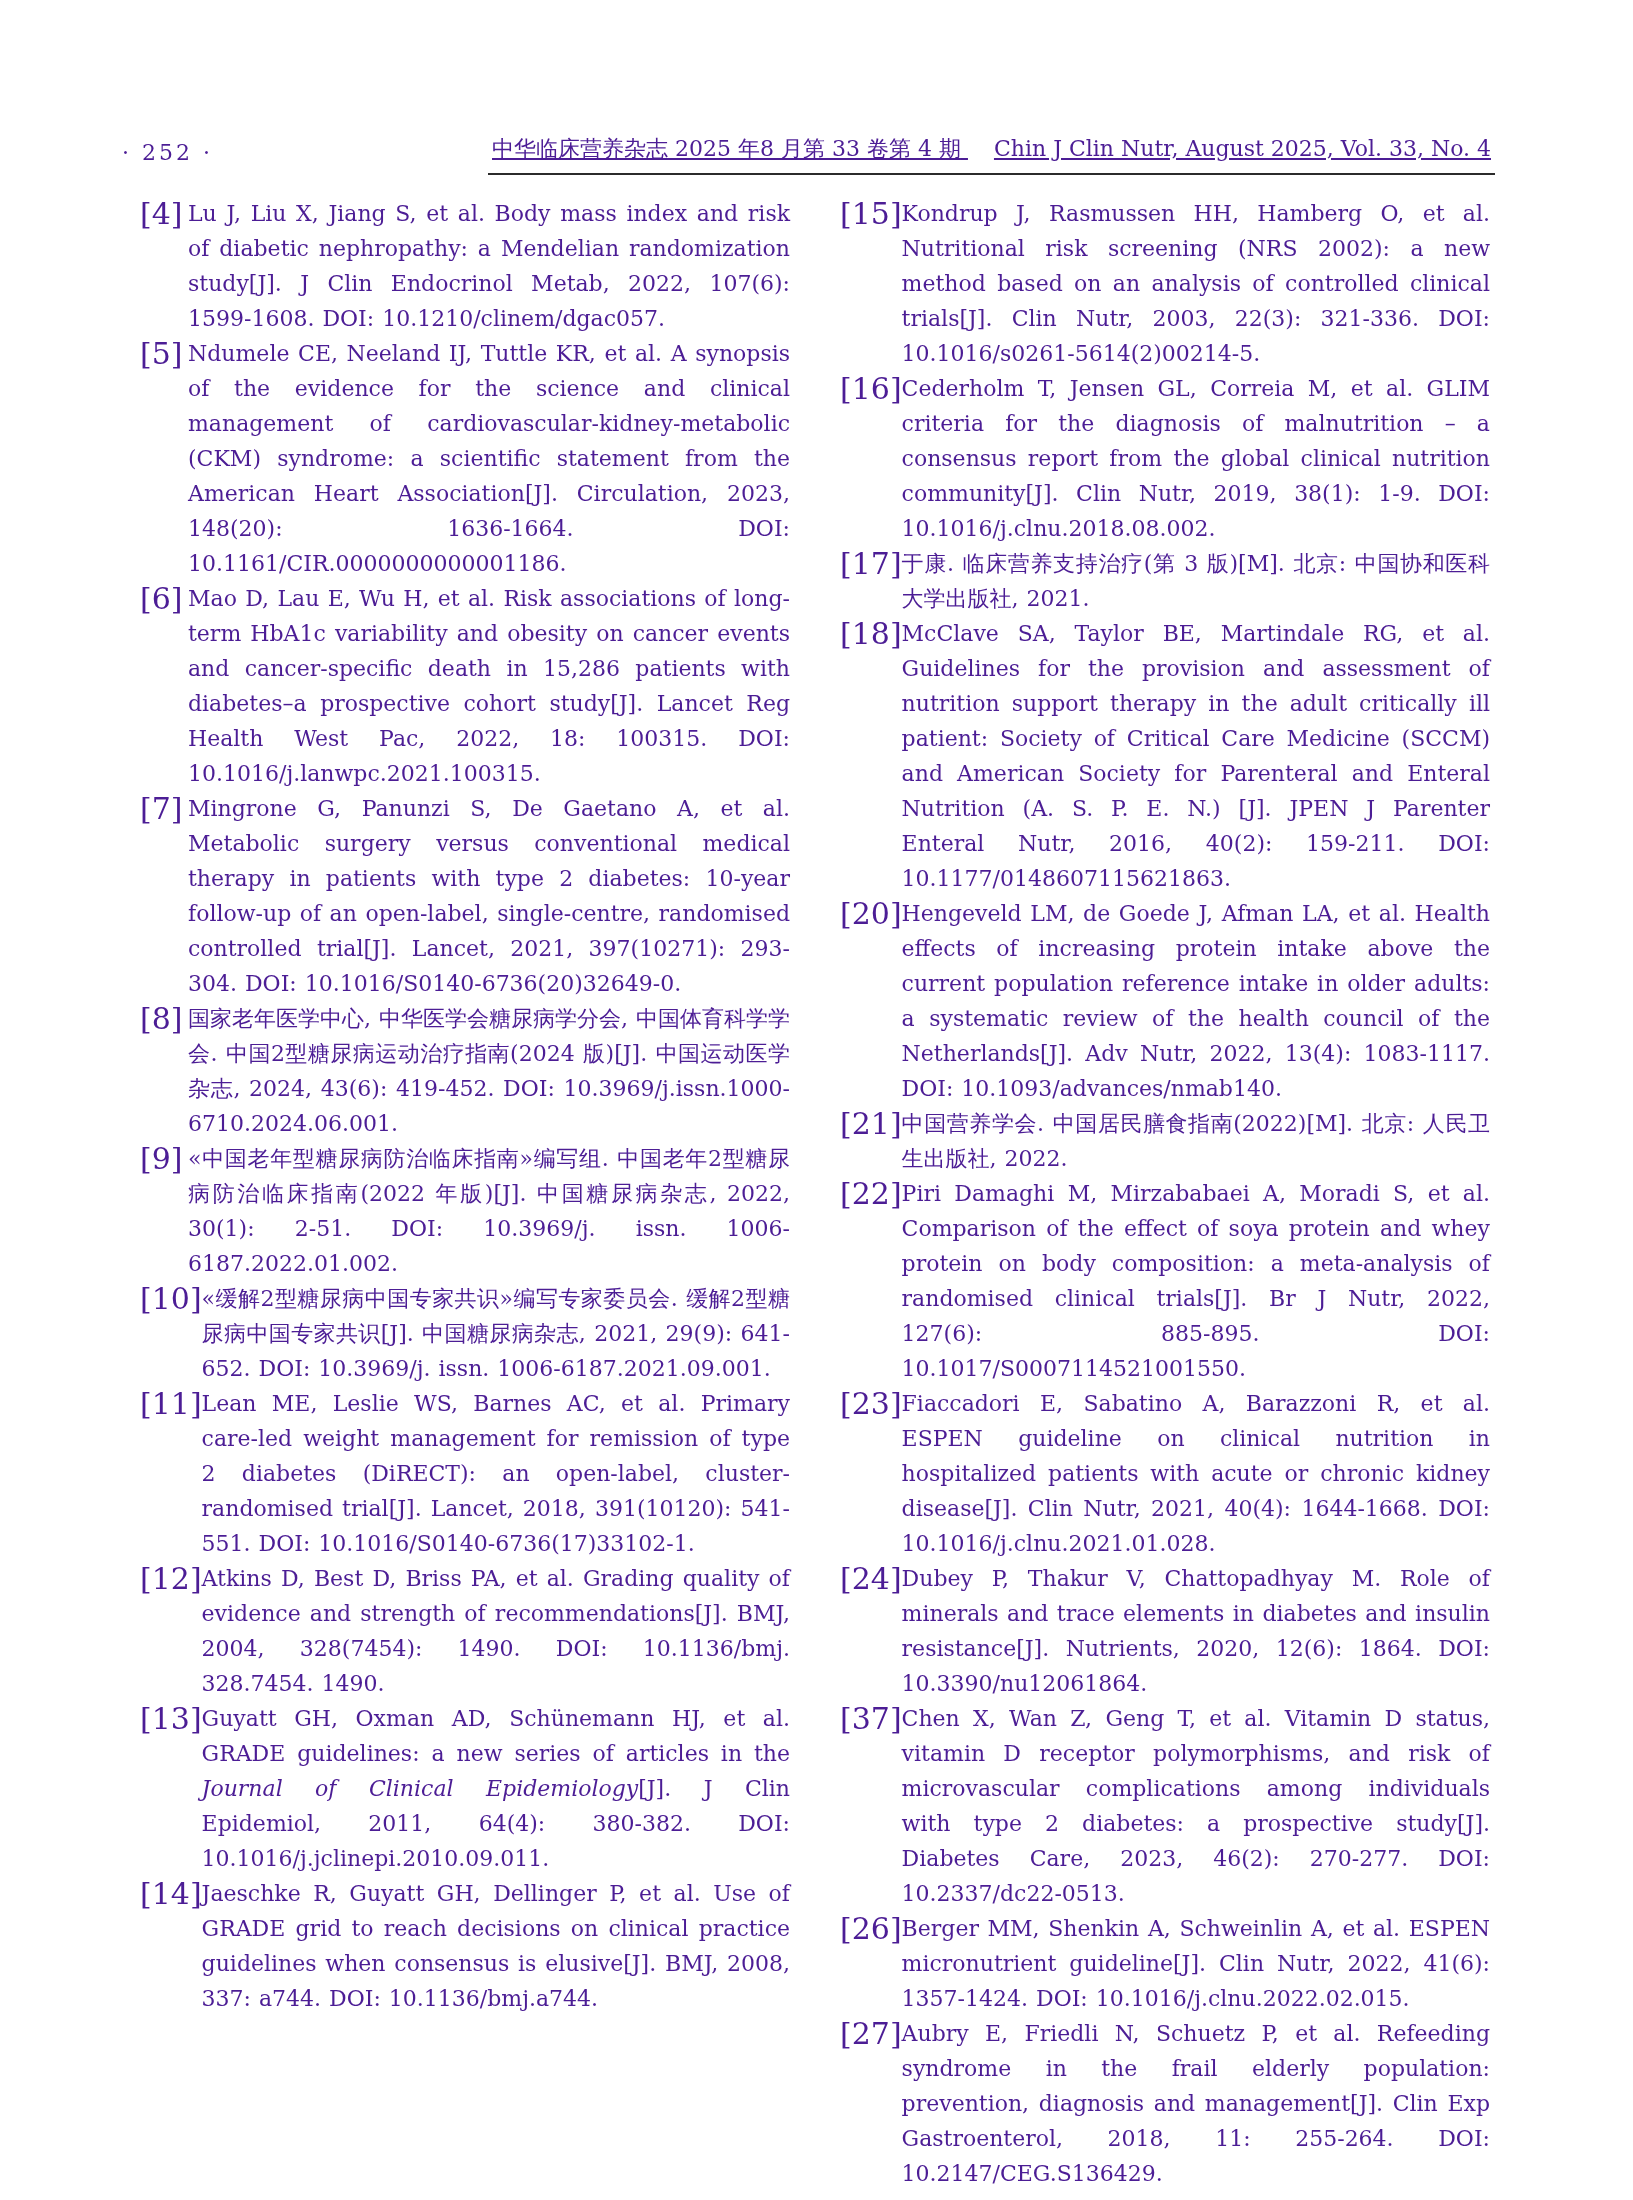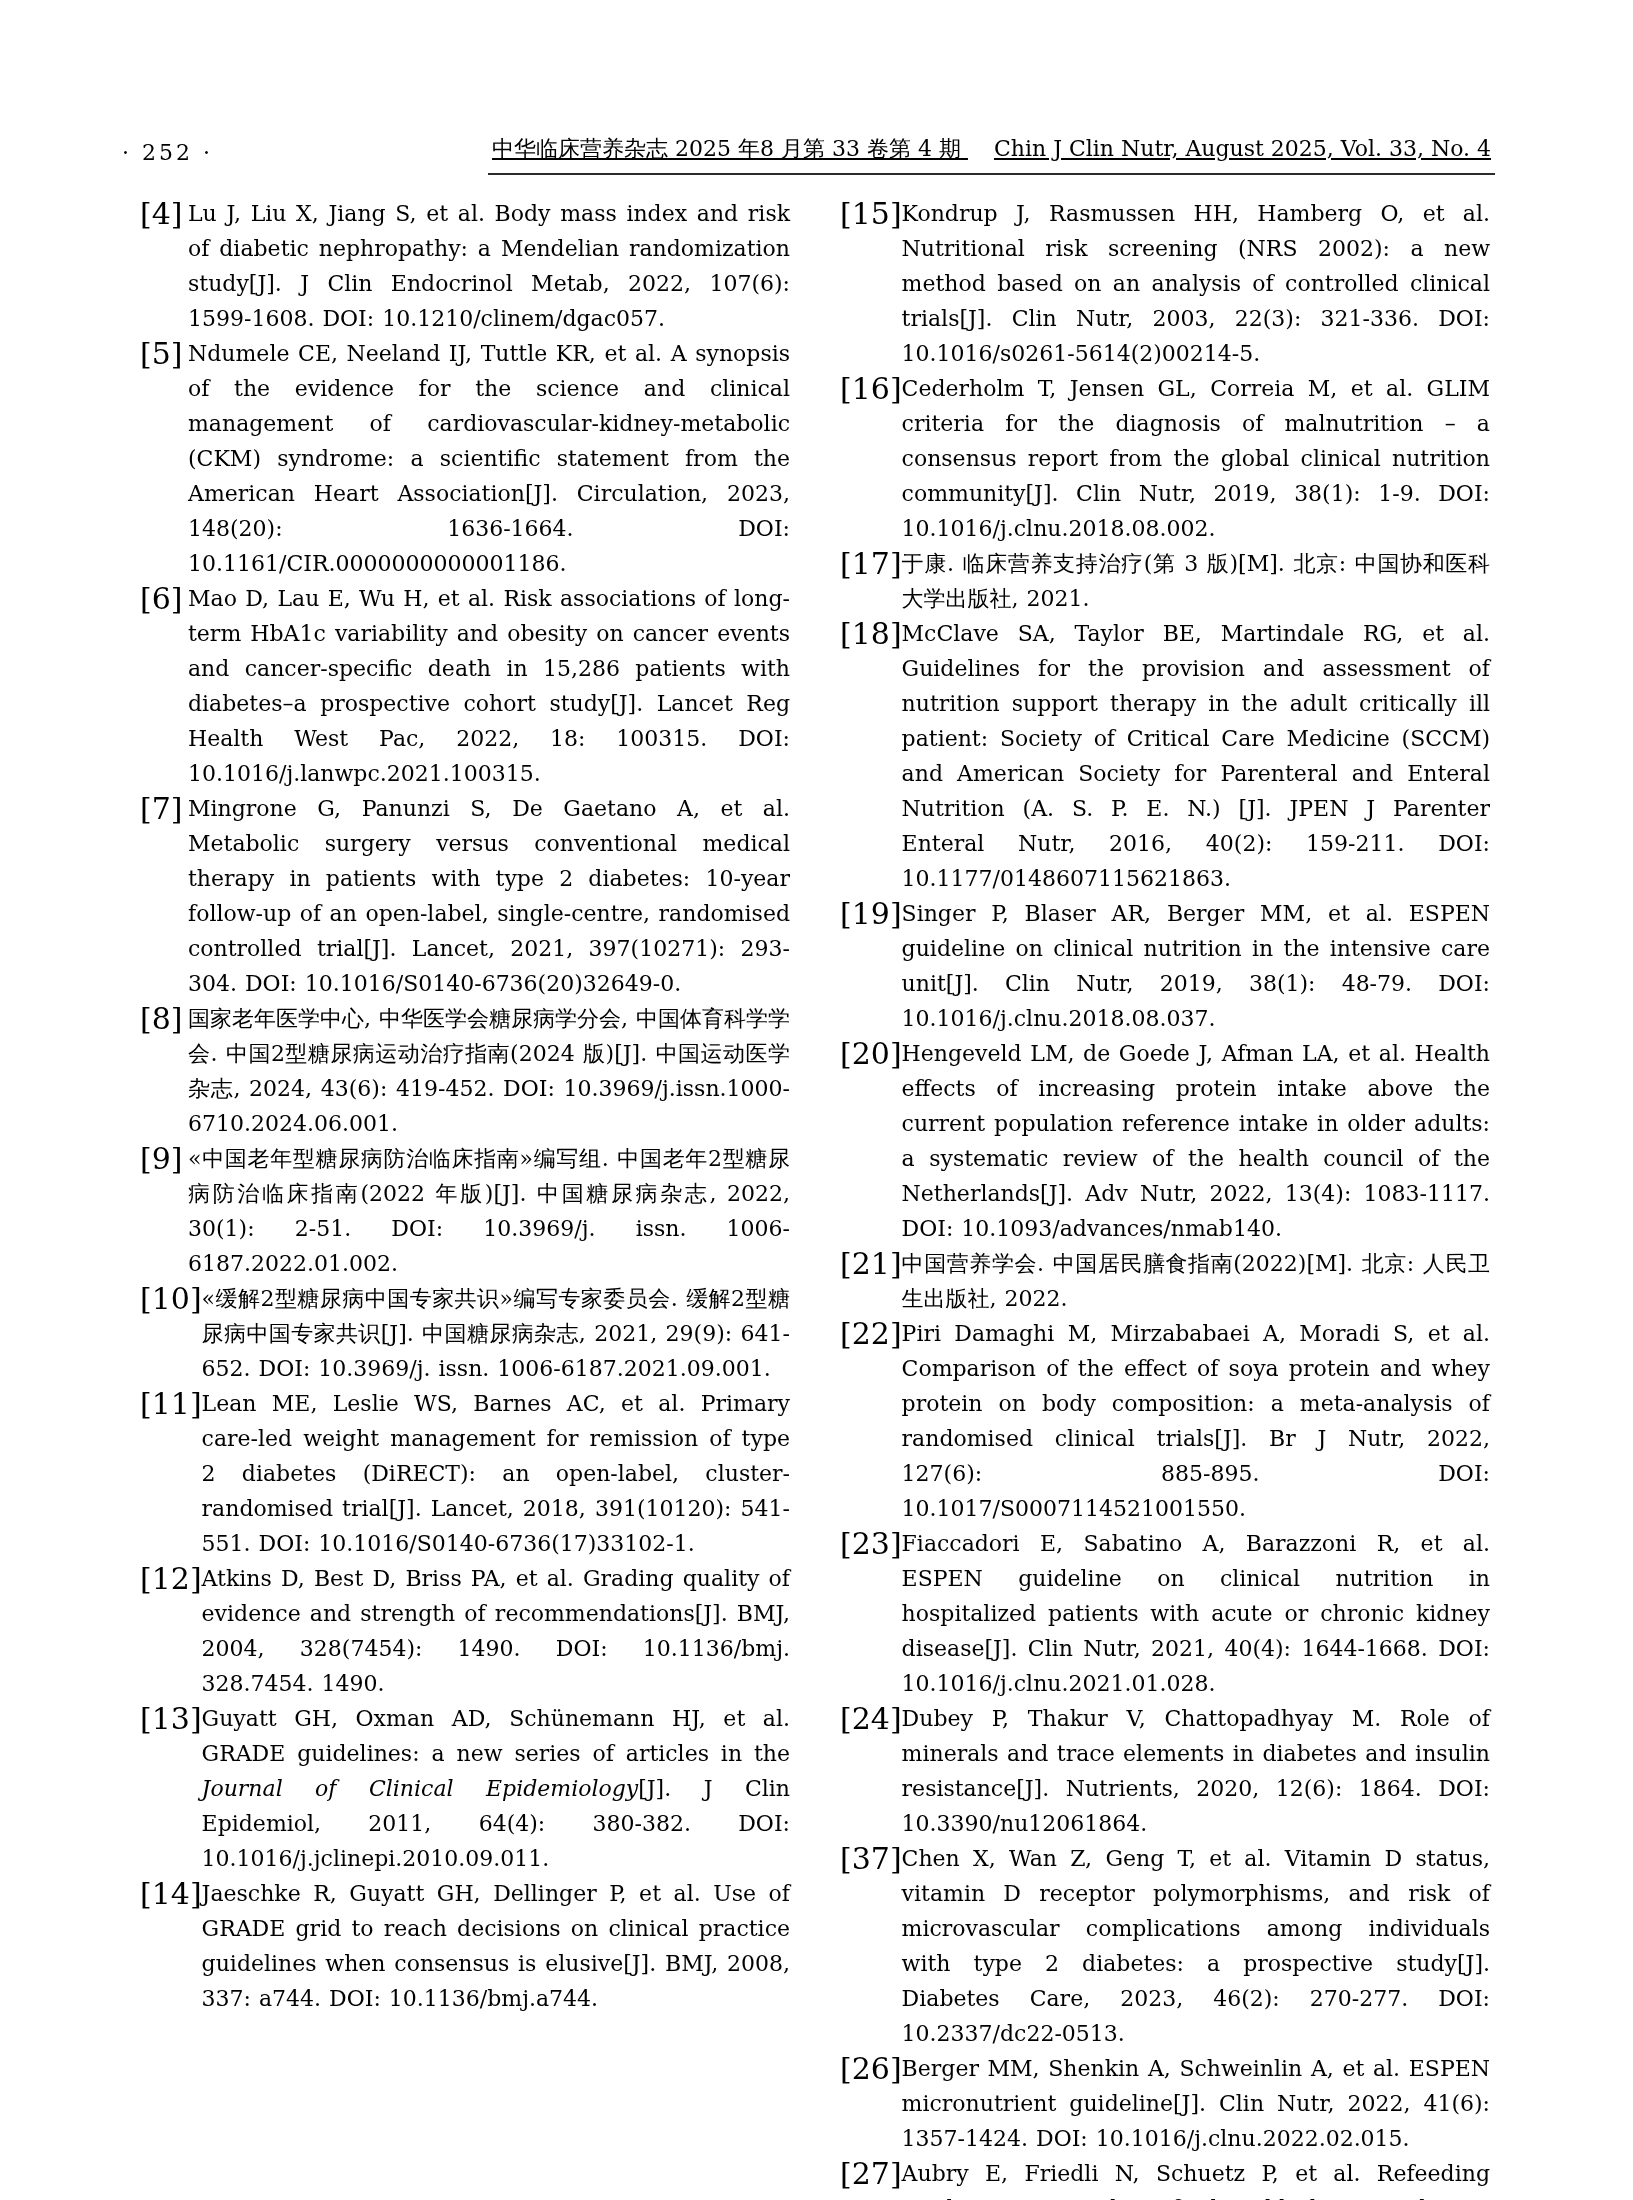--- a/index.html
+++ b/index.html
@@ -5,21 +5,21 @@
   html, body {
     margin: 0;
     padding: 0;
     background: #ffffff;
   }
   .page {
     position: relative;
     width: 1633px;
     height: 2200px;
     background: #ffffff;
-    color: #000000;
+    color: #4c1d95;
     font-family: "DejaVu Serif", "Liberation Serif", serif;
     overflow: hidden;
   }
   .header {
     position: absolute;
     top: 134px;
     left: 122px;
     right: 138px;
     display: flex;
     justify-content: space-between;
@@ -143,24 +143,20 @@
         </div>
         <div class="ref">
           <span class="ref-label">[17]</span>
           <div class="ref-text"><span>于康. 临床营养支持治疗(第 3 版)[M]. 北京: 中国协和医科大学出版社, 2021.</span></div>
         </div>
         <div class="ref">
           <span class="ref-label">[18]</span>
           <div class="ref-text"><span>McClave SA, Taylor BE, Martindale RG, et al. Guidelines for the provision and assessment of nutrition support therapy in the adult critically ill patient: Society of Critical Care Medicine (SCCM) and American Society for Parenteral and Enteral Nutrition (A. S. P. E. N.) [J]. JPEN J Parenter Enteral Nutr, 2016, 40(2): 159-211. DOI: 10.1177/0148607115621863.</span></div>
         </div>
         <div class="ref">
-          <span class="ref-label">[19]</span>
-          <div class="ref-text"><span>Singer P, Blaser AR, Berger MM, et al. ESPEN guideline on clinical nutrition in the intensive care unit[J]. Clin Nutr, 2019, 38(1): 48-79. DOI: 10.1016/j.clnu.2018.08.037.</span></div>
-        </div>
-        <div class="ref">
           <span class="ref-label">[20]</span>
           <div class="ref-text"><span>Hengeveld LM, de Goede J, Afman LA, et al. Health effects of increasing protein intake above the current population reference intake in older adults: a systematic review of the health council of the Netherlands[J]. Adv Nutr, 2022, 13(4): 1083-1117. DOI: 10.1093/advances/nmab140.</span></div>
         </div>
         <div class="ref">
           <span class="ref-label">[21]</span>
           <div class="ref-text"><span>中国营养学会. 中国居民膳食指南(2022)[M]. 北京: 人民卫生出版社, 2022.</span></div>
         </div>
         <div class="ref">
           <span class="ref-label">[22]</span>
           <div class="ref-text"><span>Piri Damaghi M, Mirzababaei A, Moradi S, et al. Comparison of the effect of soya protein and whey protein on body composition: a meta-analysis of randomised clinical trials[J]. Br J Nutr, 2022, 127(6): 885-895. DOI: 10.1017/S0007114521001550.</span></div>

